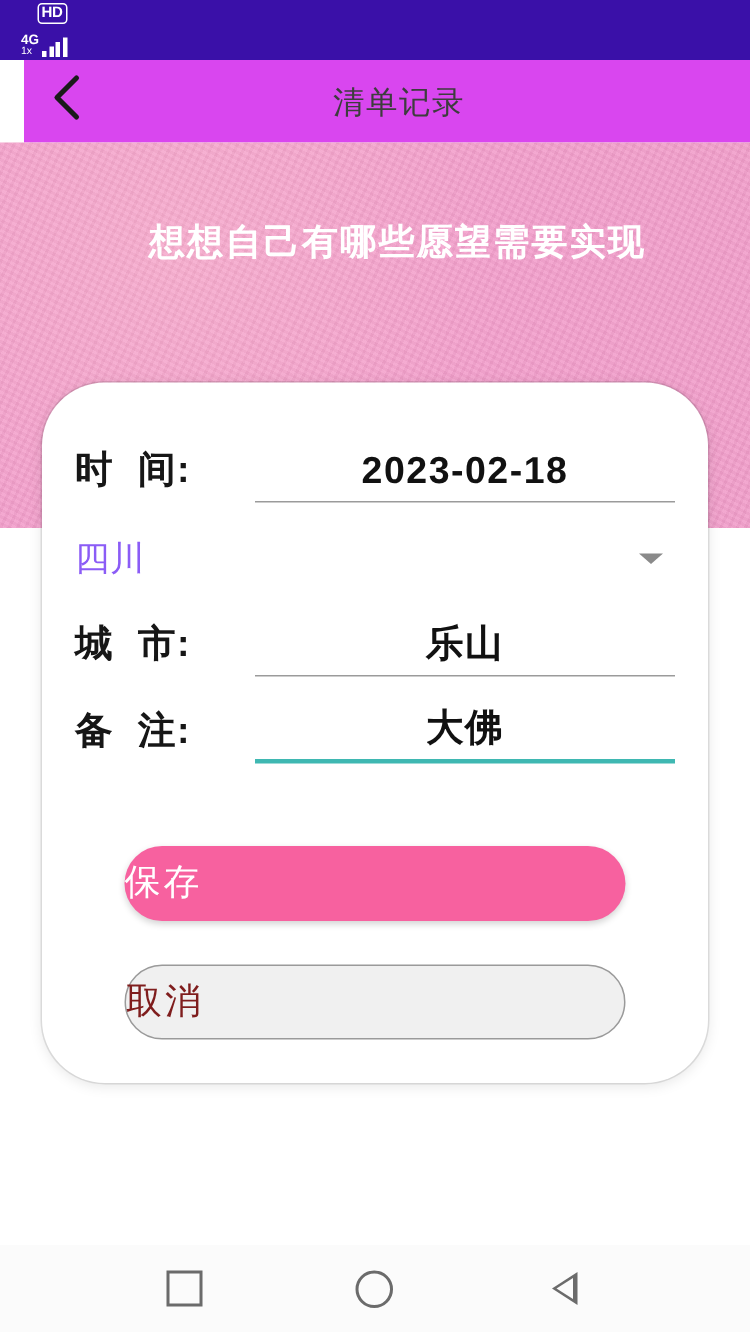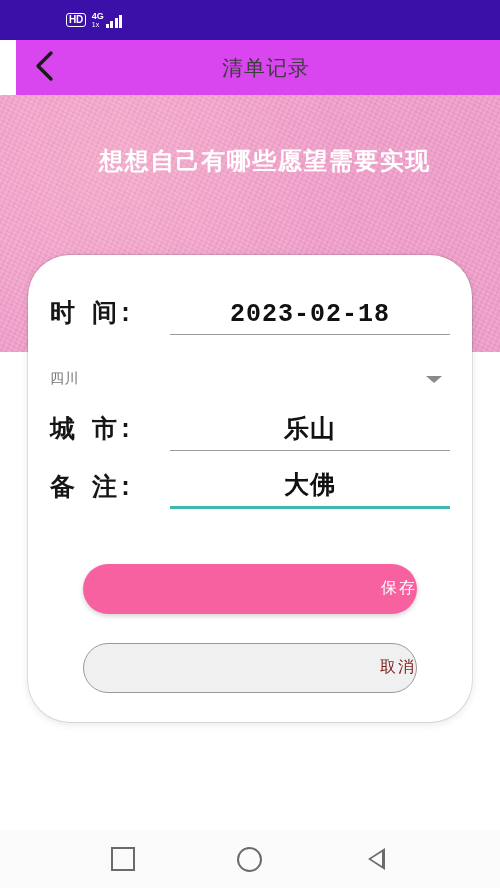--- a/index.html
+++ b/index.html
@@ -28,23 +28,23 @@
     width: 500px;
     height: 40px;
     background: #3A10A8;
     display: flex;
     align-items: center;
     box-sizing: border-box;
     padding: 0 14px;
   }
   .sb-left {
     display: flex;
-    align-items: center;
+    align-items: flex-end;
     gap: 6px;
-    margin-left: 52px;
+    flex-direction: column;
   }
   .sb-right {
     display: flex;
     align-items: center;
     gap: 7px;
     margin-left: auto;
   }
   .hd-badge {
     color: #ffffff;
     font-size: 10px;
@@ -153,21 +153,20 @@
     position: absolute;
     top: 255px;
     left: 28px;
     width: 444px;
     height: 467px;
     background: #ffffff;
     border-radius: 42px;
     box-shadow: 0 0 0 1px rgba(0,0,0,0.10), 0 2px 9px rgba(0,0,0,0.10);
     box-sizing: border-box;
     padding: 28px 22px 0 22px;
-    font-family: Liberation Mono, monospace;
   }
 
   .field-row {
     display: flex;
     align-items: flex-end;
     height: 52px;
     margin-bottom: 6px;
   }
   .field-label {
     font-size: 25px;
@@ -196,41 +195,41 @@
     letter-spacing: 1px;
   }
   .field-plain {
     flex: 1;
     display: flex;
     align-items: center;
     justify-content: space-between;
     padding-bottom: 5px;
   }
   .field-plain .val {
-    font-size: 14px;
-    color: #737373;
+    font-size: 23px;
+    color: #8b5cf6;
     letter-spacing: 0.5px;
   }
   .caret {
     width: 0; height: 0;
     border-left: 8px solid transparent;
     border-right: 8px solid transparent;
     border-top: 7px solid #8a8a8a;
     margin-right: 8px;
   }
 
   
   .btn {
     display: block;
     box-sizing: border-box;
     width: 334px;
     margin: 0 auto;
-    text-align: right;
+    text-align: left;
     border-radius: 26px;
-    font-size: 16px;
+    font-size: 24px;
     letter-spacing: 2px;
     cursor: pointer;
   }
   .btn-save {
     height: 50px;
     line-height: 50px;
     margin-top: 55px;
     background: #f7619f;
     color: #ffffff;
     border: none;

